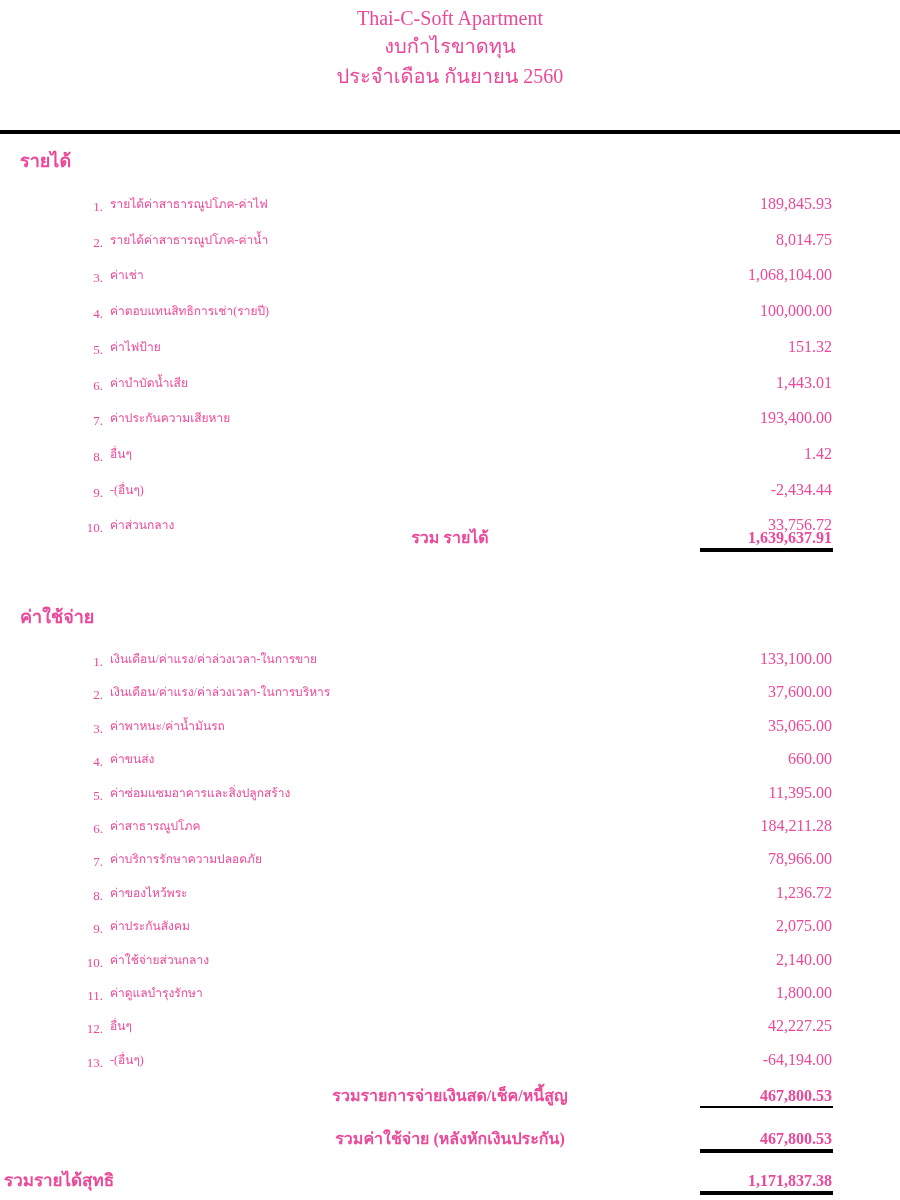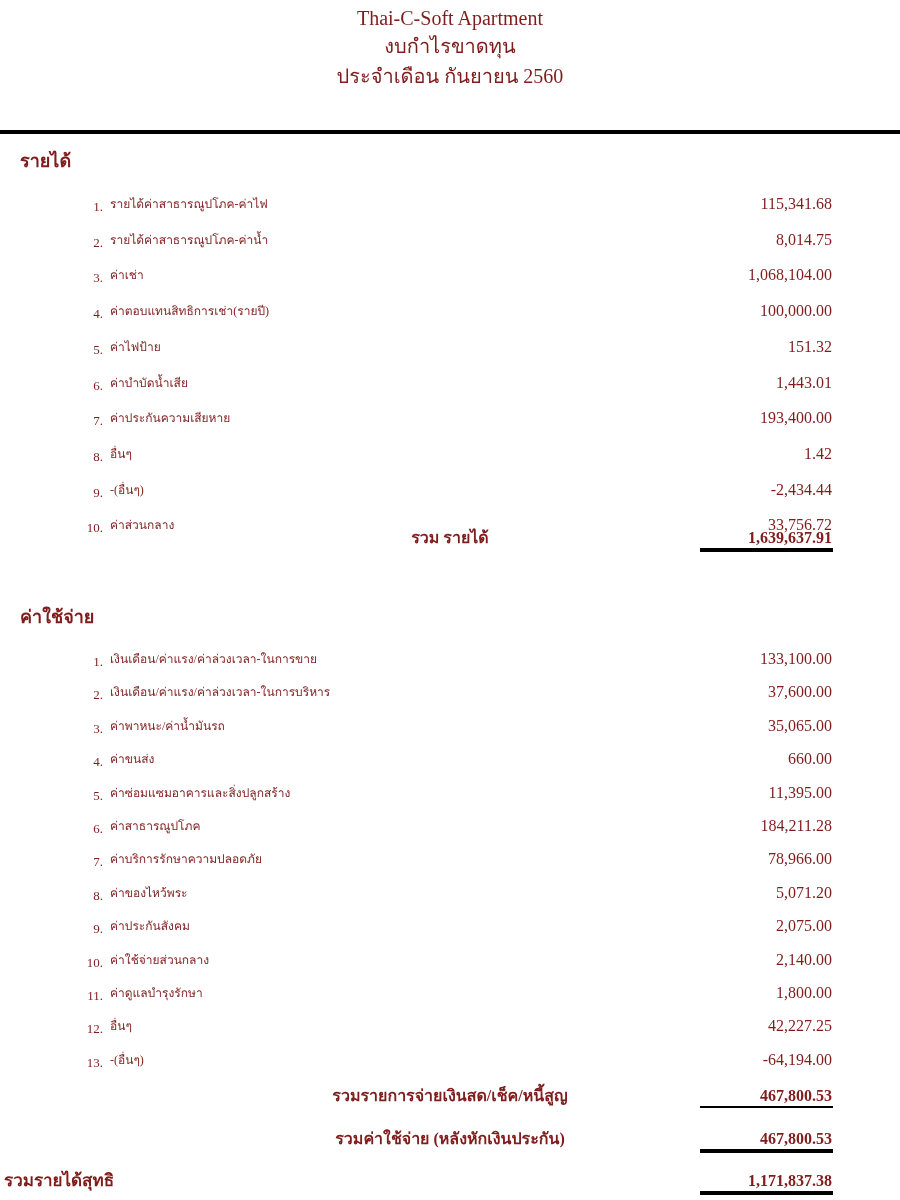--- a/index.html
+++ b/index.html
@@ -1,17 +1,17 @@
 <!DOCTYPE html>
 <html><head>
 <meta charset="utf-8">
 <style>
   html,body{margin:0;padding:0;background:#ffffff;}
   .page{
-    position:relative;width:900px;height:1200px;background:#ffffff;color:#7f1d1d;
+    position:relative;width:900px;height:1200px;background:#ffffff;color:#ec4899;
     font-family:"Liberation Serif","DejaVu Serif",serif;overflow:hidden;
   }
   .hline{position:absolute;left:0;width:900px;text-align:center;line-height:26px;}
   .hline1{top:5px;font-size:20px;}
   .hline2{top:33px;font-size:20px;}
   .hline3{top:63px;font-size:20px;}
   .rule{position:absolute;left:0;top:130px;width:900px;height:4px;background:#000;}
   .sec-head{position:absolute;left:20px;font-weight:bold;font-size:18px;line-height:22px;}
   .row{position:absolute;left:0;width:900px;height:24px;line-height:22px;}
   .no{position:absolute;left:68px;width:35px;text-align:right;font-size:13px;top:3px;}
@@ -31,21 +31,21 @@
   <div class="hline hline1">Thai-C-Soft Apartment</div>
   <div class="hline hline2">งบกำไรขาดทุน</div>
   <div class="hline hline3">ประจำเดือน  กันยายน  2560</div>
   <div class="rule"></div>
 
   <div id="content">
       <div class="sec-head" style="top: 150px;">รายได้</div>
       <div class="row" style="top: 193px;">
         <span class="no">1.</span>
         <span class="lbl">รายได้ค่าสาธารณูปโภค-ค่าไฟ</span>
-        <span class="amt">115,341.68</span>
+        <span class="amt">189,845.93</span>
       </div>
       <div class="row" style="top: 229px;">
         <span class="no">2.</span>
         <span class="lbl">รายได้ค่าสาธารณูปโภค-ค่าน้ำ</span>
         <span class="amt">8,014.75</span>
       </div>
       <div class="row" style="top: 264px;">
         <span class="no">3.</span>
         <span class="lbl">ค่าเช่า</span>
         <span class="amt">1,068,104.00</span>
@@ -122,21 +122,21 @@
         <span class="amt">184,211.28</span>
       </div>
       <div class="row" style="top: 848px;">
         <span class="no">7.</span>
         <span class="lbl">ค่าบริการรักษาความปลอดภัย</span>
         <span class="amt">78,966.00</span>
       </div>
       <div class="row" style="top: 882px;">
         <span class="no">8.</span>
         <span class="lbl">ค่าของไหว้พระ</span>
-        <span class="amt">5,071.20</span>
+        <span class="amt">1,236.72</span>
       </div>
       <div class="row" style="top: 915px;">
         <span class="no">9.</span>
         <span class="lbl">ค่าประกันสังคม</span>
         <span class="amt">2,075.00</span>
       </div>
       <div class="row" style="top: 949px;">
         <span class="no">10.</span>
         <span class="lbl">ค่าใช้จ่ายส่วนกลาง</span>
         <span class="amt">2,140.00</span>

